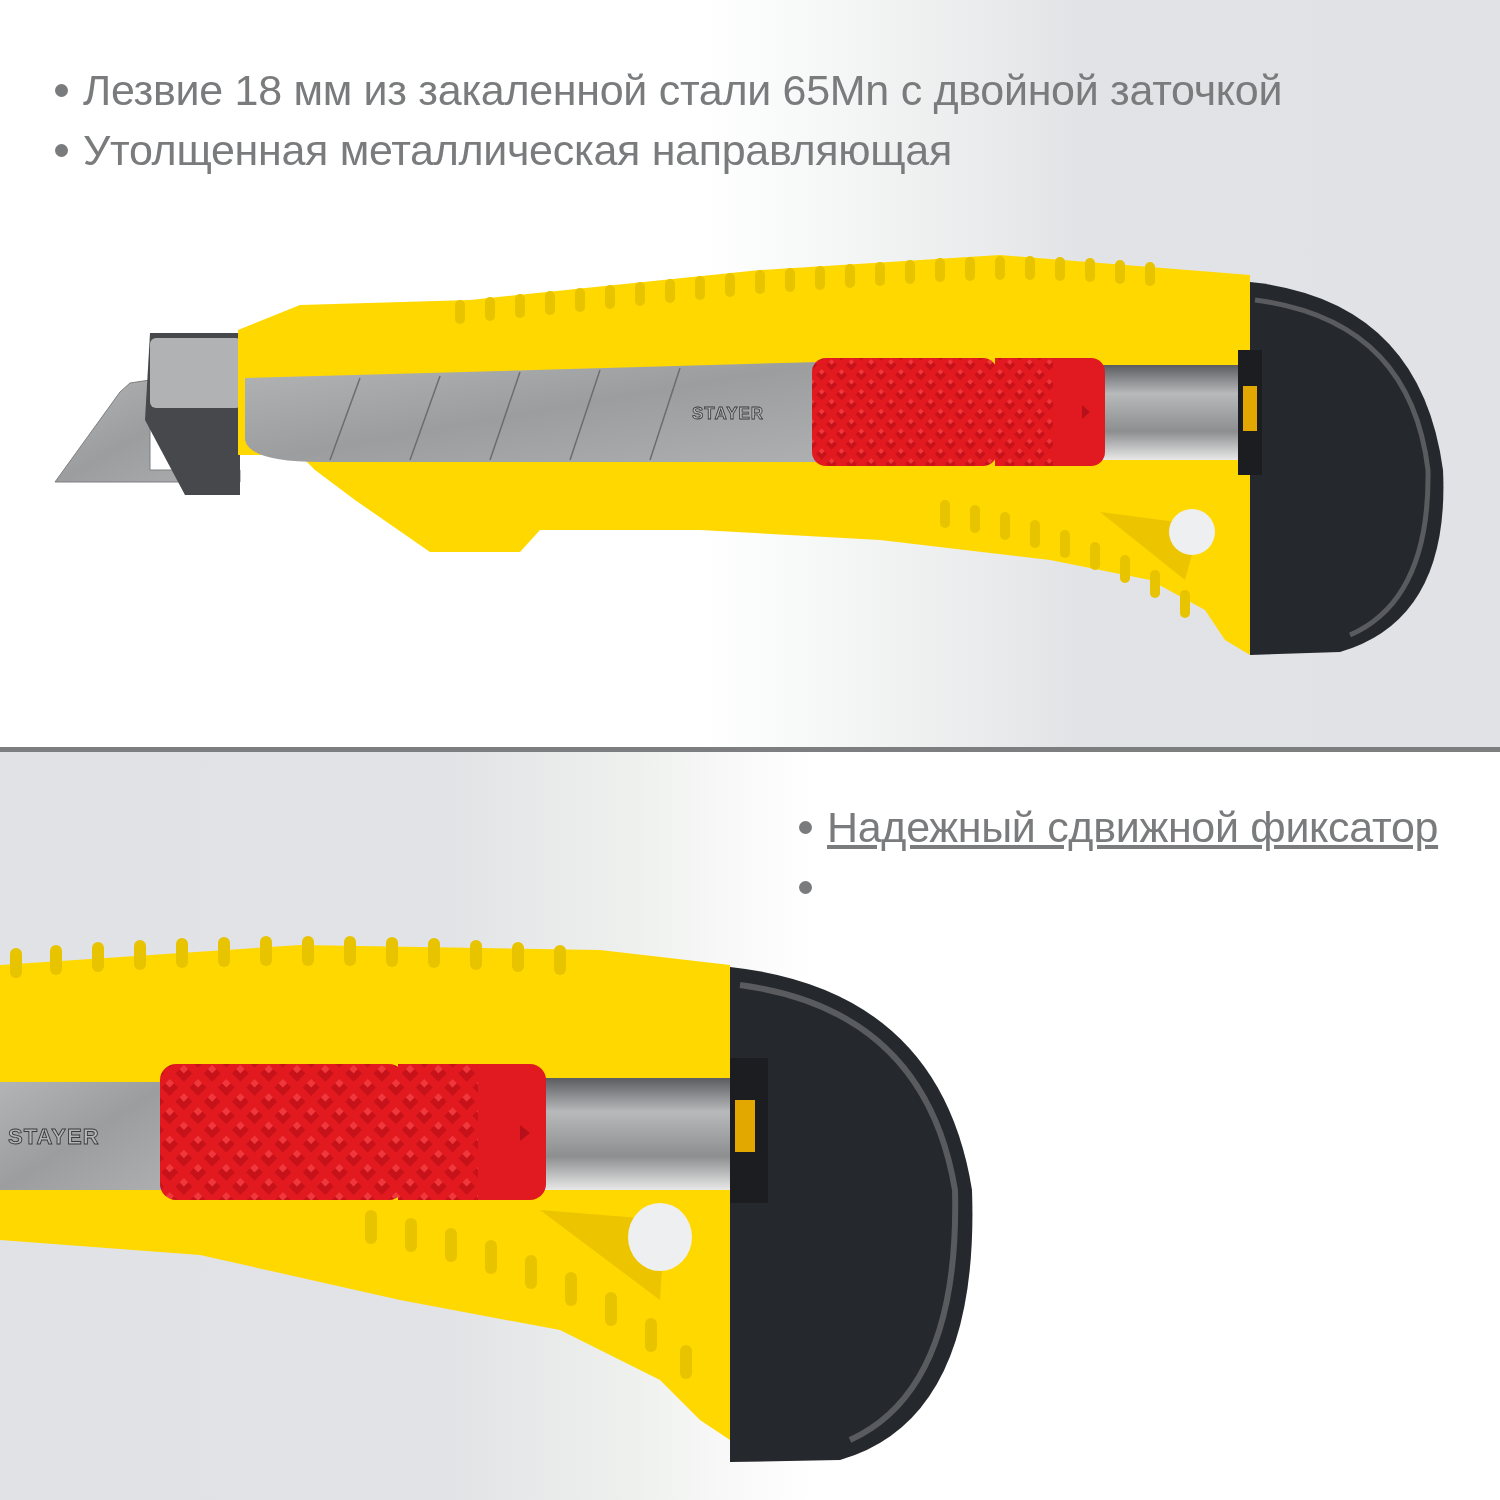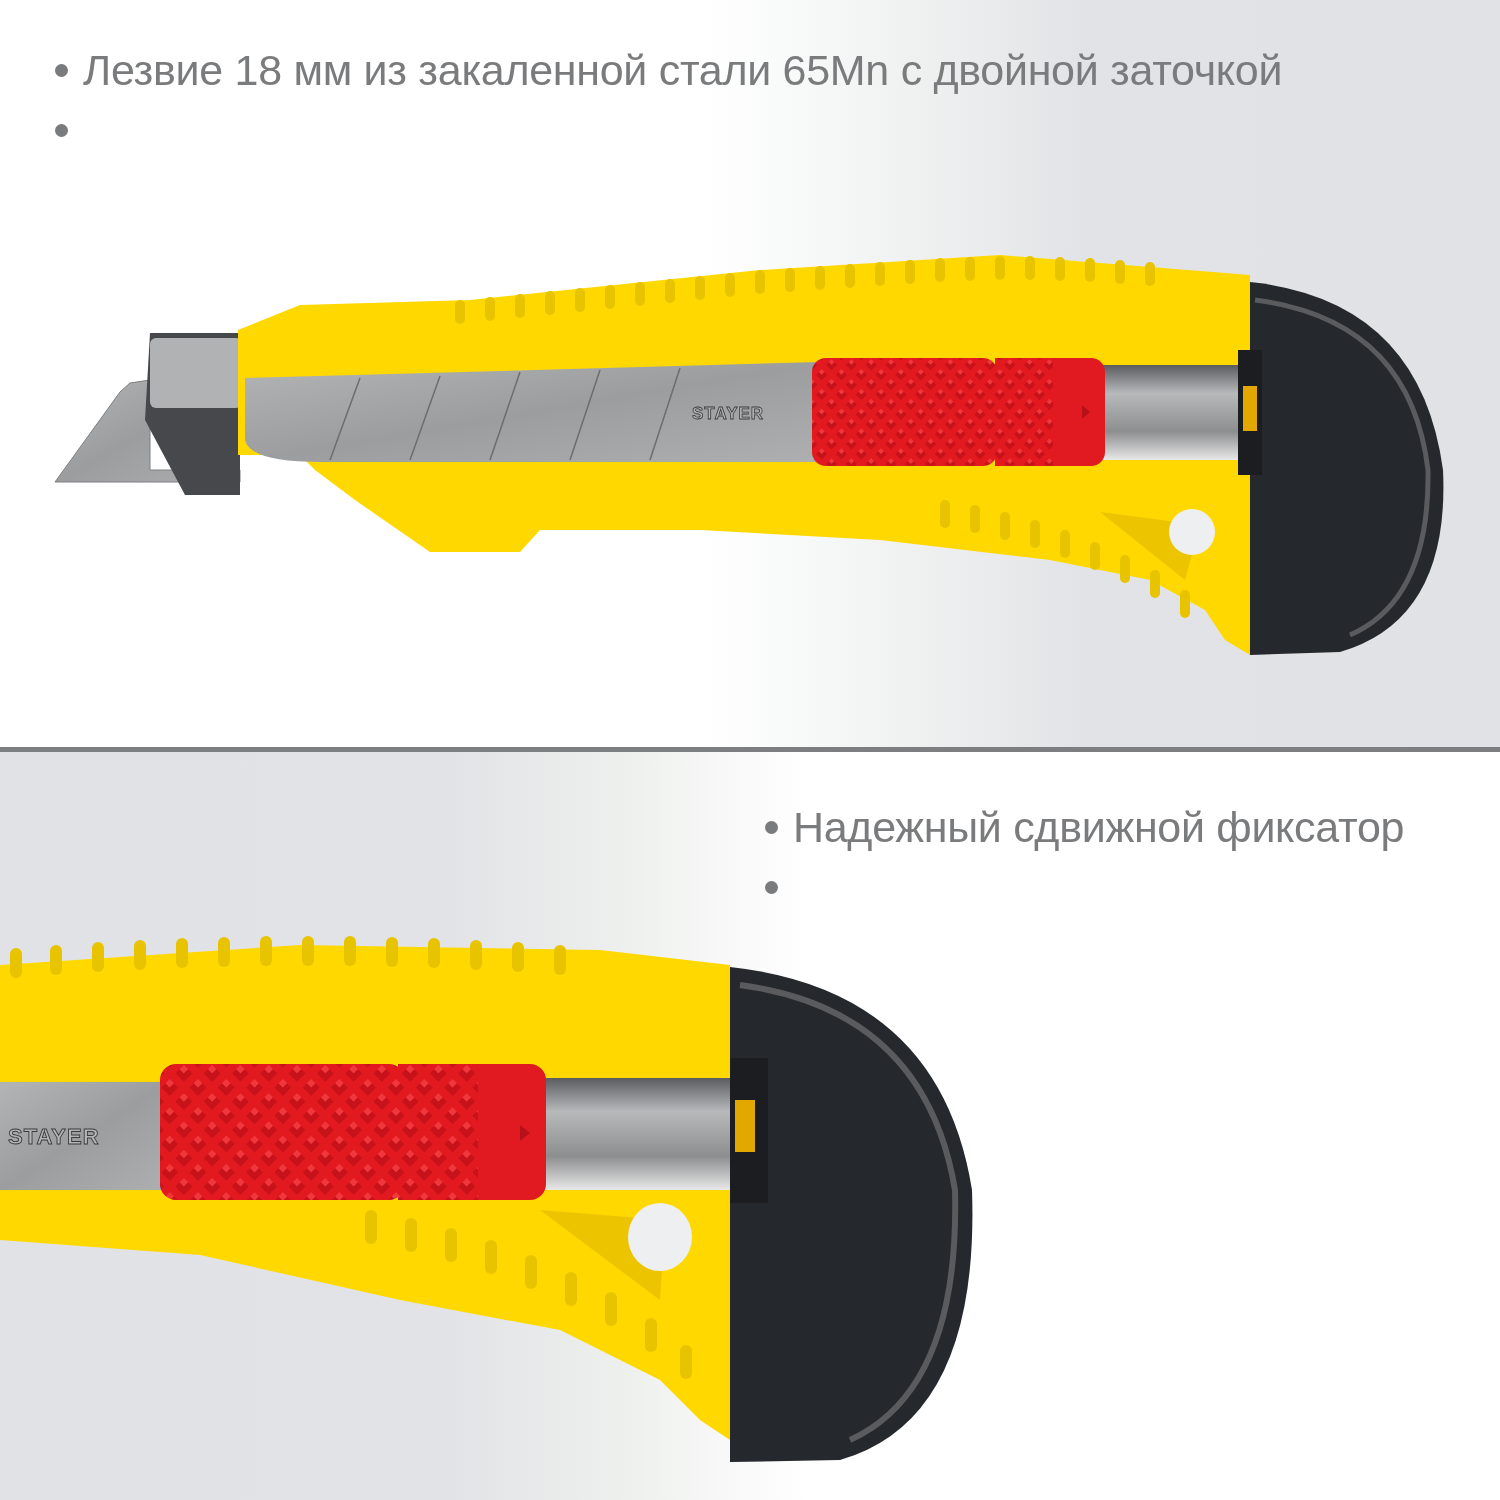--- a/index.html
+++ b/index.html
@@ -4,35 +4,36 @@
   <style>
     html,body{margin:0;padding:0;}
     body{width:1500px;height:1500px;position:relative;overflow:hidden;font-family:"Liberation Sans","DejaVu Sans",sans-serif;background:#fff;}
     .panel{position:absolute;left:0;width:1500px;overflow:hidden;}
     #top{top:0;height:748px;background:linear-gradient(90deg,#ffffff 0%,#ffffff 47%,#eef0f0 62%,#e2e3e6 72%,#e1e2e5 100%);}
     #bottom{top:752px;height:748px;background:linear-gradient(90deg,#e1e2e5 0%,#e2e3e6 30%,#eef0ee 42%,#ffffff 54%,#ffffff 100%);}
     .divider{position:absolute;left:0;top:747px;width:1500px;height:5px;background:#7d7e80;}
     .bullets{position:absolute;margin:0;padding:0;list-style:none;color:#7a7b7d;font-size:43px;font-weight:300;letter-spacing:-0.3px;}
     .bullets li{display:flex;align-items:center;height:60px;white-space:nowrap;}
     .bullets .dot{display:inline-block;width:13px;height:13px;border-radius:50%;background:#7a7b7d;margin-right:15px;flex:0 0 auto;}
-    #top-bullets{left:55px;top:40px;}
-    #bottom-bullets{left:765px;top:797px;}
+    #top-bullets{left:55px;top:60px;}
+    #bottom-bullets{left:799px;top:797px;text-decoration:underline;}
     svg{position:absolute;left:0;top:0;}
   </style>
 </head>
 <body>
 
 <div class="panel" id="top">
   <ul class="bullets" id="top-bullets">
     <li>
         <span class="dot"></span>
         <span>Лезвие 18 мм из закаленной стали 65Mn с двойной заточкой</span>
       </li>
     <li>
         <span class="dot"></span>
+        <span>Утолщенная металлическая направляющая</span>
       </li>
   </ul>
 
   <svg width="1500" height="748" viewBox="0 0 1500 748">
     <defs>
       <linearGradient id="steel" x1="0" y1="0" x2="1" y2="1">
         <stop offset="0" stop-color="#b3b4b6"></stop>
           <stop offset="0.5" stop-color="#9c9d9f"></stop>
           <stop offset="1" stop-color="#aeafb1"></stop>
       </linearGradient>

